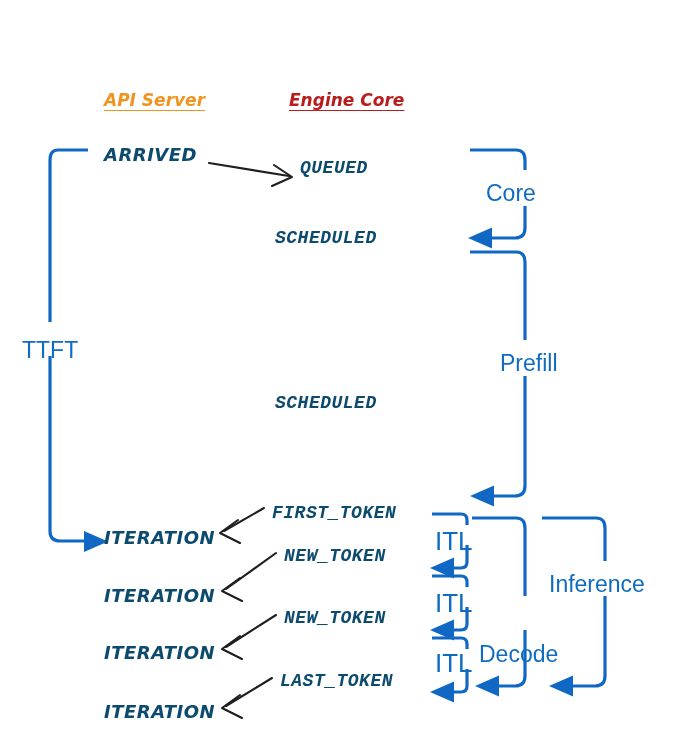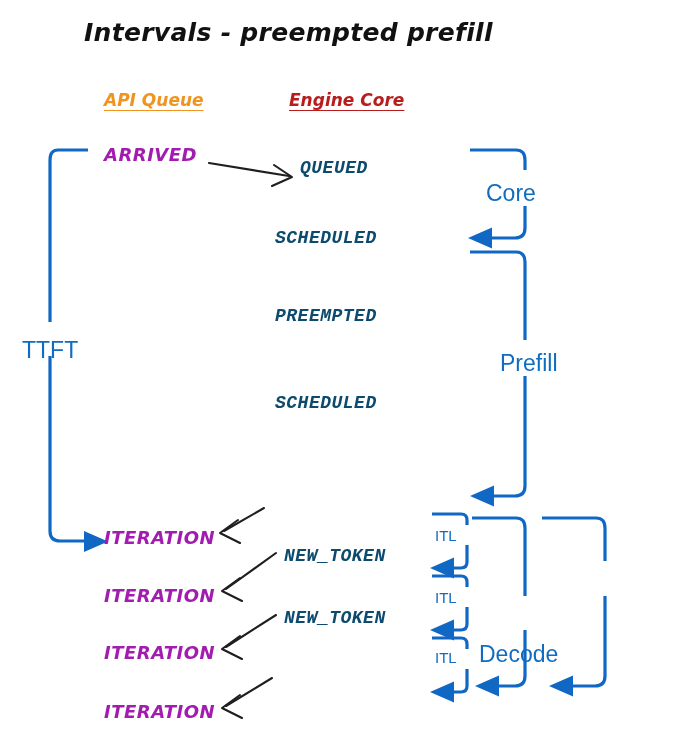--- a/index.html
+++ b/index.html
@@ -26,28 +26,28 @@
   }
   .colhead.api{color:#F0941F;}
   .colhead.engine{color:#b91c1c;}
 
   .state{
     font-family:"DejaVu Sans",sans-serif;
     font-style:italic;font-weight:bold;
     font-size:18px;
     letter-spacing:.5px;
   }
-  .state.orange{color:#a21caf;text-align:center;}
+  .state.orange{color:#0c4a6e;text-align:center;}
   .state.red{color:#0c4a6e;font-family:Liberation Mono, monospace;}
 
   .blue-label{
     font-family:"Liberation Sans",sans-serif;
     font-size:23px;color:#0F6CC0;font-weight:400;
   }
-  .blue-label.small{font-size:15px;text-align:center;}
+  .blue-label.small{font-size:26px;text-align:center;}
 
   
   #overlay{position:absolute;left:0;top:0;width:679px;height:750px;}
   .bl{fill:none;stroke:#1068C4;stroke-width:3.2;stroke-linecap:butt;}
   .blk{fill:none;stroke:#1f1f1f;stroke-width:2.1;stroke-linecap:round;}
   .bhead{fill:#1068C4;}
   .khead{fill:none;stroke:#1f1f1f;stroke-width:2.1;
          stroke-linecap:round;stroke-linejoin:round;}
 </style>
 </head>
@@ -118,39 +118,40 @@
     <g>
       <path class="blk" d="M 276 615 L 226 647"></path>
       <path class="khead" d="M 240 636 L 222 649 L 242 659"></path>
     </g>
     <g>
       <path class="blk" d="M 272 678 L 226 706"></path>
       <path class="khead" d="M 240 695 L 222 708 L 242 718"></path>
     </g>
   </svg>
 
-  <div class="txt title" style="left:84px;top:20px;">Intervals - preempted prefill</div>
 
-  <div class="txt colhead api" style="left:104px;top:92px;">API Queue</div>
+  <div class="txt colhead api" style="left:104px;top:92px;">API Server</div>
   <div class="txt colhead engine" style="left:289px;top:92px;">Engine Core</div>
 
   <div class="txt state orange" style="left:104px;top:146px;">ARRIVED</div>
   <div class="txt state orange" style="left:104px;top:529px;">ITERATION</div>
   <div class="txt state orange" style="left:104px;top:587px;">ITERATION</div>
   <div class="txt state orange" style="left:104px;top:644px;">ITERATION</div>
   <div class="txt state orange" style="left:104px;top:703px;">ITERATION</div>
 
   <div class="txt state red" style="left:300px;top:159px;">QUEUED</div>
   <div class="txt state red" style="left:275px;top:229px;">SCHEDULED</div>
-  <div class="txt state red" style="left:275px;top:307px;">PREEMPTED</div>
   <div class="txt state red" style="left:275px;top:394px;">SCHEDULED</div>
+  <div class="txt state red" style="left:272px;top:504px;">FIRST_TOKEN</div>
   <div class="txt state red" style="left:284px;top:547px;">NEW_TOKEN</div>
   <div class="txt state red" style="left:284px;top:609px;">NEW_TOKEN</div>
+  <div class="txt state red" style="left:280px;top:672px;">LAST_TOKEN</div>
 
   <div class="txt blue-label" style="left:22px;top:339px;text-align:center;">TTFT</div>
   <div class="txt blue-label" style="left:486px;top:182px;">Core</div>
   <div class="txt blue-label" style="left:492px;top:352px;margin-left:8px;">Prefill</div>
   <div class="txt blue-label" style="left:479px;top:643px;">Decode</div>
+  <div class="txt blue-label" style="left:549px;top:573px;">Inference</div>
   <div class="txt blue-label small" style="left:435px;top:528px;">ITL</div>
   <div class="txt blue-label small" style="left:435px;top:590px;">ITL</div>
   <div class="txt blue-label small" style="left:435px;top:650px;">ITL</div>
 
 </div>
 
 </body></html>

